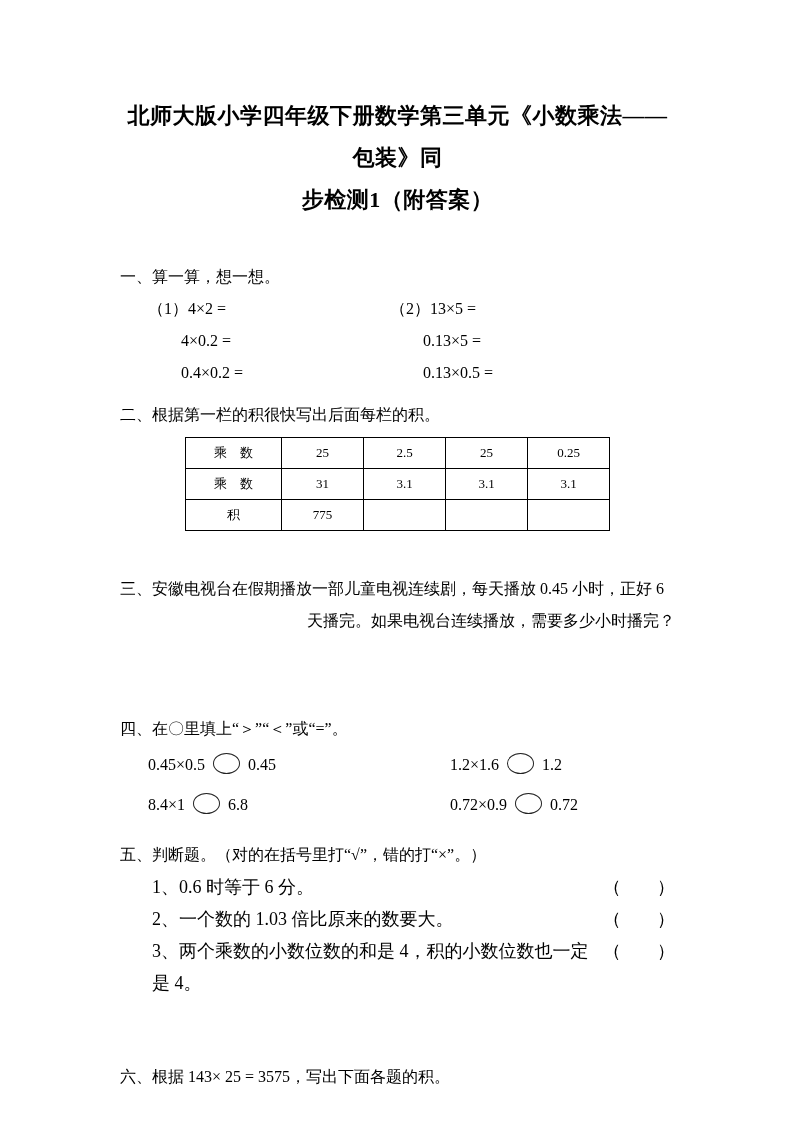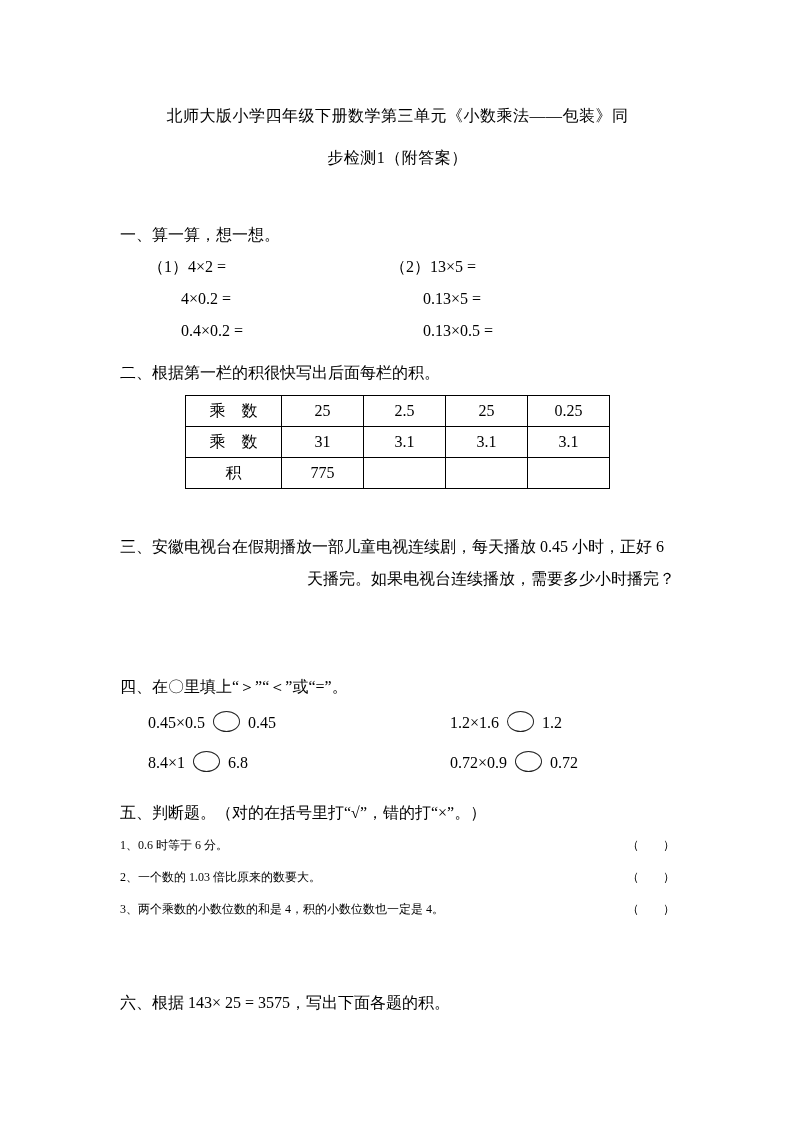--- a/index.html
+++ b/index.html
@@ -7,44 +7,44 @@
   .page {
     position:relative;
     width:793px; height:1122px;
     margin:0 auto;
     background:#ffffff;
     color:#000000;
     font-family:"Liberation Serif","DejaVu Serif",serif;
     padding:95px 118px 0 120px;
     overflow:hidden;
   }
-  .title { font-size:16px; font-weight:normal; text-align:center; line-height:42px; margin-bottom:40px; letter-spacing:0.5px; }
+  .title { font-size:22px; font-weight:bold; text-align:center; line-height:42px; margin-bottom:40px; letter-spacing:0.5px; }
   .tline { display:block; }
   .heading { font-size:16px; line-height:32px; }
   .section-1 { margin-top:4px; }
   .calc-grid { margin-left:28px; font-size:16px; }
   .calc-row { display:grid; grid-template-columns:242px 1fr; line-height:32px; }
   .calc-row.sub > span { padding-left:33px; }
   .section-2 { margin-top:10px; }
   .qtable { border-collapse:collapse; margin:6px 0 0 65px; }
-  .qtable td { border:1px solid #000; height:31px; text-align:center; font-size:16px; padding:0 4px; }
+  .qtable td { border:1px solid #000; height:31px; text-align:center; font-size:13px; padding:0 4px; }
   .qtable td.c0 { width:96px; }
   .qtable td.cx { width:82px; }
   .section-3 { margin-top:42px; }
   .para { font-size:16px; line-height:32px; }
   .hang { margin-left:28px;text-align:right; }
   .section-4 { margin-top:76px; }
   .cmp-row { display:grid; grid-template-columns:302px 1fr; margin-left:28px; line-height:40px; font-size:16px; }
   .circle {
     display:inline-block; width:27px; height:21px;
     border:1.5px solid #222; border-radius:50%;
     vertical-align:-4px; margin:0 8px; background:#fff;
   }
   .section-5 { margin-top:14px; }
-  .judge-item { display:flex; justify-content:space-between; font-size:12px; line-height:32px; }
+  .judge-item { display:flex; justify-content:space-between; margin-left:32px; font-size:18px; line-height:32px; }
   .judge-paren { white-space:pre; }
   .section-6 { margin-top:62px; }
 </style>
 </head>
 <body>
 
 <div class="page">
 
   <h1 class="title">
     <span class="tline">北师大版小学四年级下册数学第三单元《小数乘法——包装》同</span>

